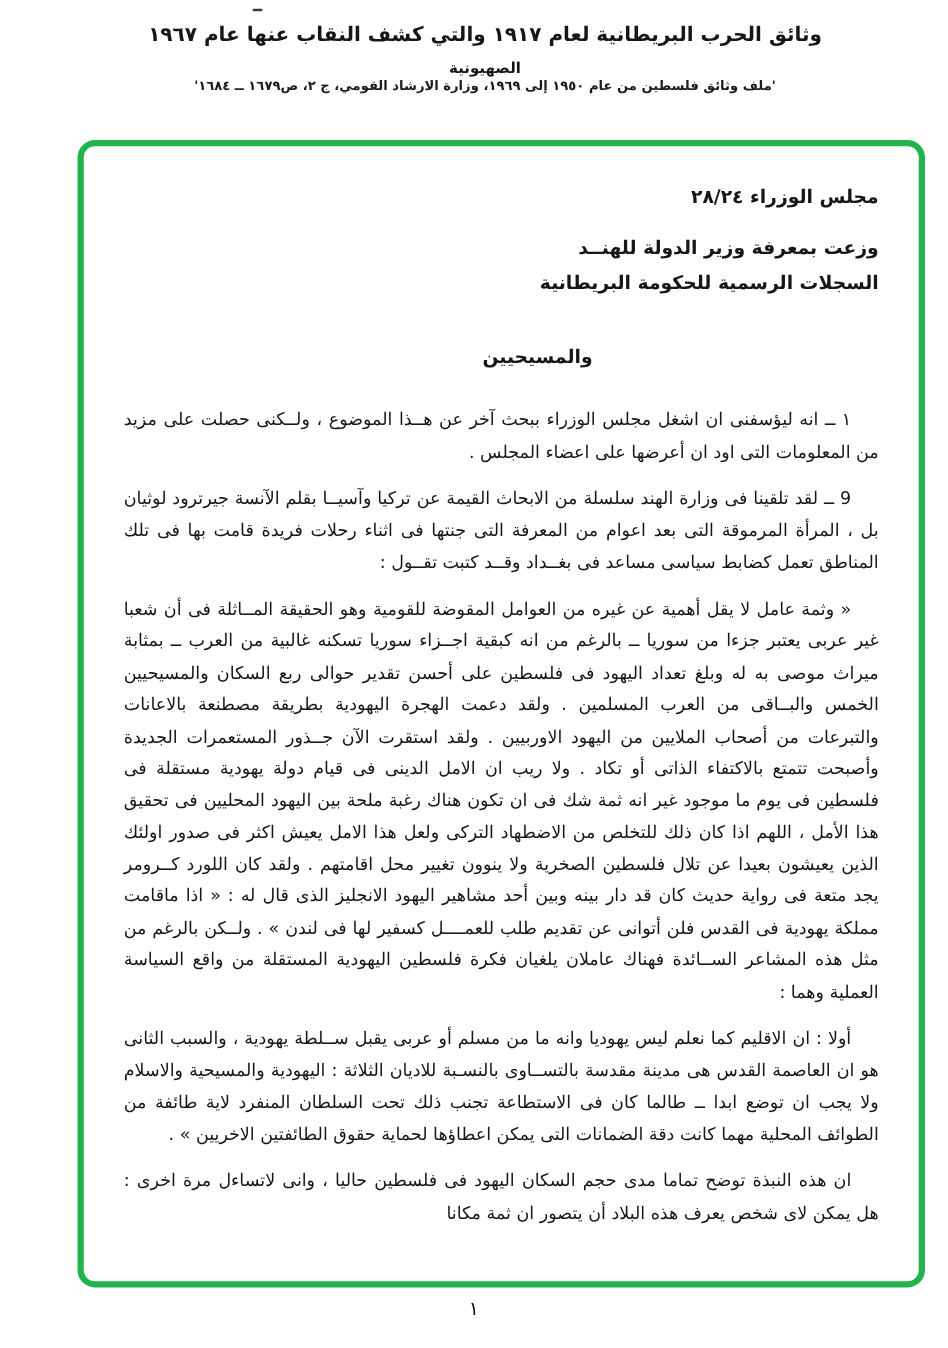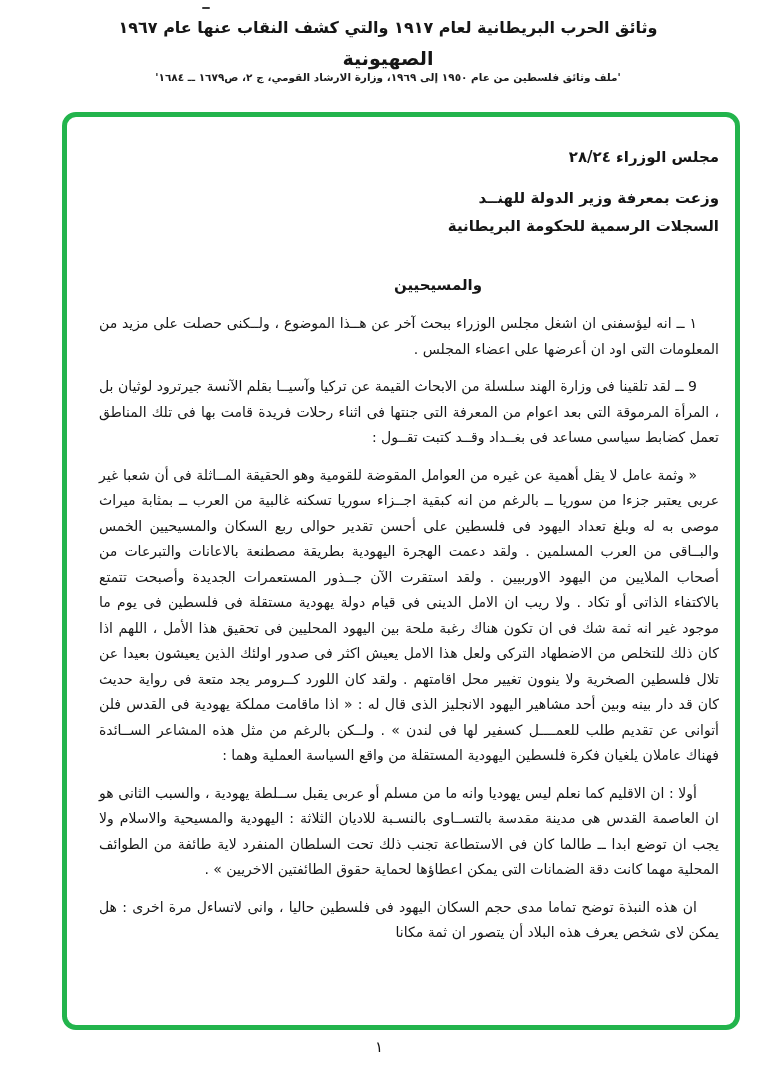--- a/index.html
+++ b/index.html
@@ -33,40 +33,40 @@
     text-align: center;
     direction: rtl;
     padding-left: 18px;
   }
   .header-title {
     font-size: 16px;
     font-weight: bold;
     letter-spacing: 0.2px;
   }
   .header-subtitle {
-    font-size: 19px;
+    font-size: 12px;
     font-weight: bold;
     margin-top: 10px;
   }
   .header-source {
     font-size: 10.5px;
     font-weight: bold;
     margin-top: 2px;
     color: #1c1c1c;
   }
   .doc-frame {
     position: absolute;
     left: 62px;
     top: 112px;
     width: 678px;
     height: 918px;
     box-sizing: border-box;
     border: 5px solid #22b44c;
     border-radius: 14px;
-    padding: 26px 16px 20px 32px;
+    padding: 26px 32px 20px 32px;
     direction: rtl;
     overflow: hidden;
     background: #ffffff;
   }
   .ref-line {
     font-size: 15px;
     font-weight: bold;
     line-height: 28px;
     text-align: right;
     white-space: nowrap;
@@ -85,21 +85,21 @@
   }
   .body-paragraph {
     font-size: 14px;
     line-height: 25.5px;
     text-align: justify;
     text-indent: 22px;
     margin: 12px 0 0 0;
     color: #161616;
   }
   .body-paragraph.first {
-    margin-top: 15px;
+    margin-top: 28px;
   }
   .page-number {
     position: absolute;
     top: 1038px;
     left: 0;
     right: 0;
     text-align: center;
     font-size: 15px;
     color: #111111;
   }

